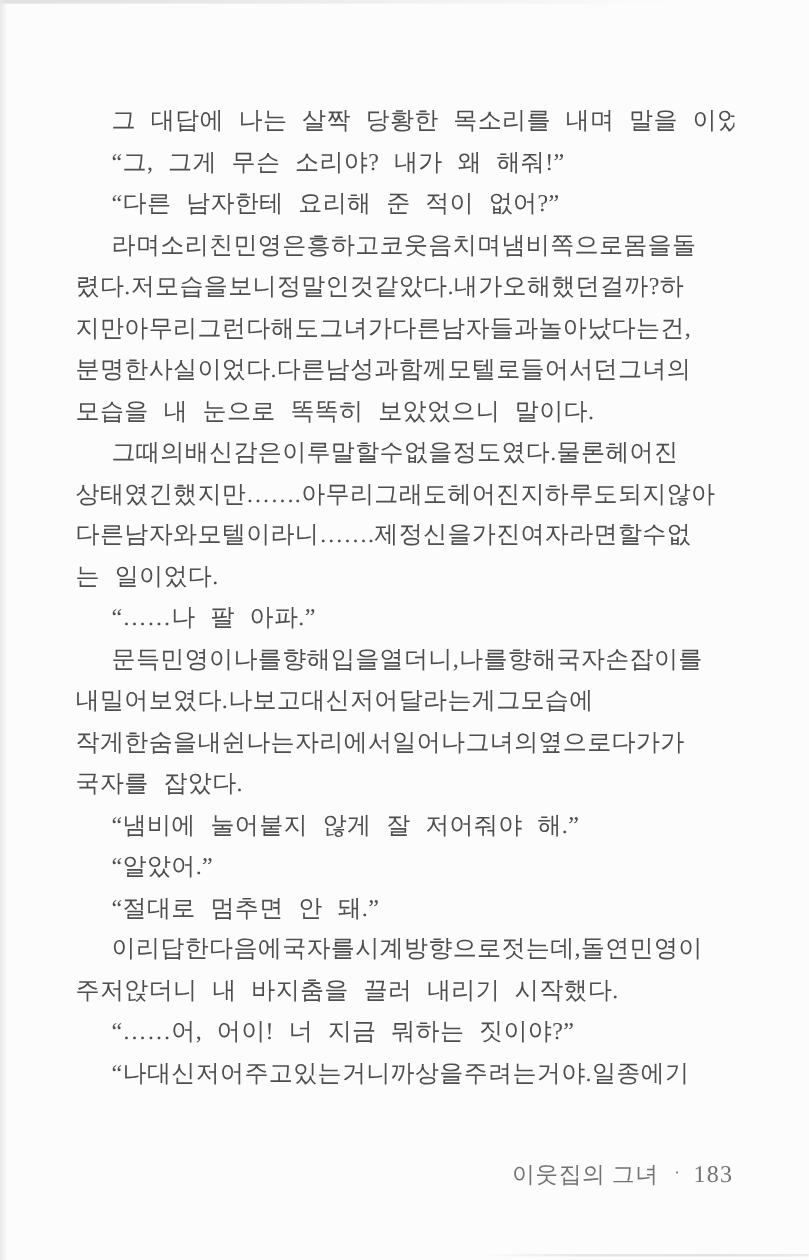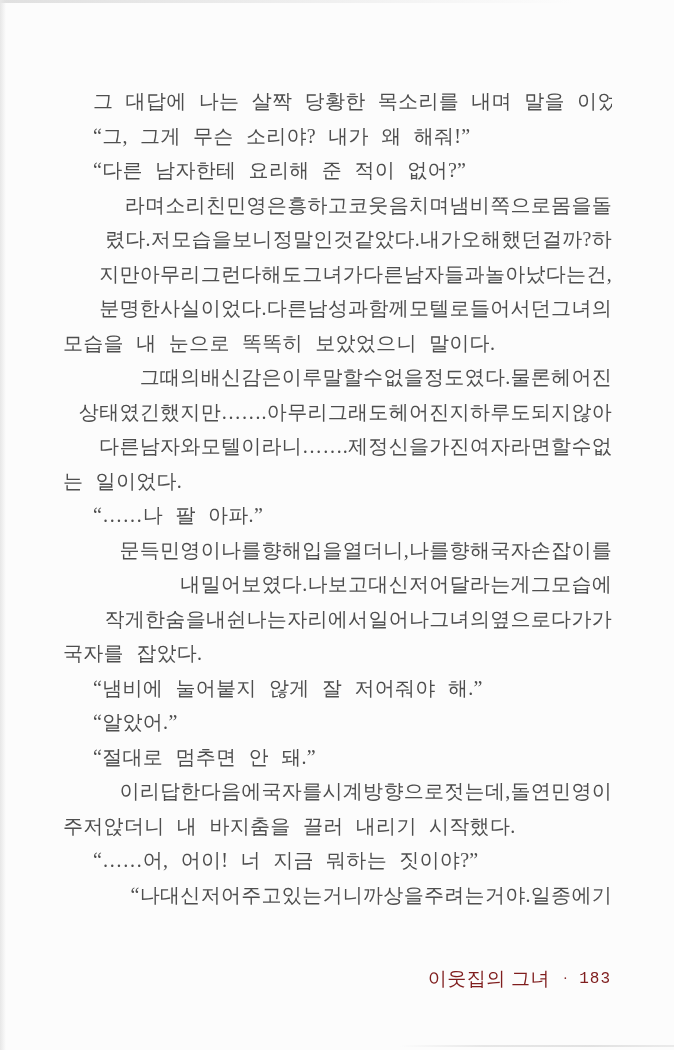--- a/index.html
+++ b/index.html
@@ -53,48 +53,46 @@
     white-space: nowrap;
     word-spacing: 7px;
     overflow: hidden;
   }
   .line.indent {
     padding-left: 30px;
   }
   
   .line.justify {
     display: flex;
-    justify-content: flex-end;
+    justify-content: flex-start;
     word-spacing: 0;
-    margin-left: 12px;
   }
   .line.justify span {
     display: inline-block;
   }
 
   
   .footer {
     position: absolute;
     top: 966px;
     right: 63px;
     height: 26px;
     display: flex;
     align-items: center;
-    color: #7f1d1d;
+    color: #737373;
     font-size: 19px;
     letter-spacing: 0.5px;
   }
   .footer .sep {
     margin: 0 11px 0 13px;
     font-size: 14px;
   }
   .footer .pagenum {
-    font-size: 16px;
+    font-size: 20px;
     letter-spacing: 1px;
-    font-family: Liberation Mono, monospace;
   }
 </style>
 </head>
 <body>
 
 <div class="edge-top"></div>
 <div class="edge-left"></div>
 <div class="edge-bottom"></div>
 
 <div class="text-block" id="text-lines">

